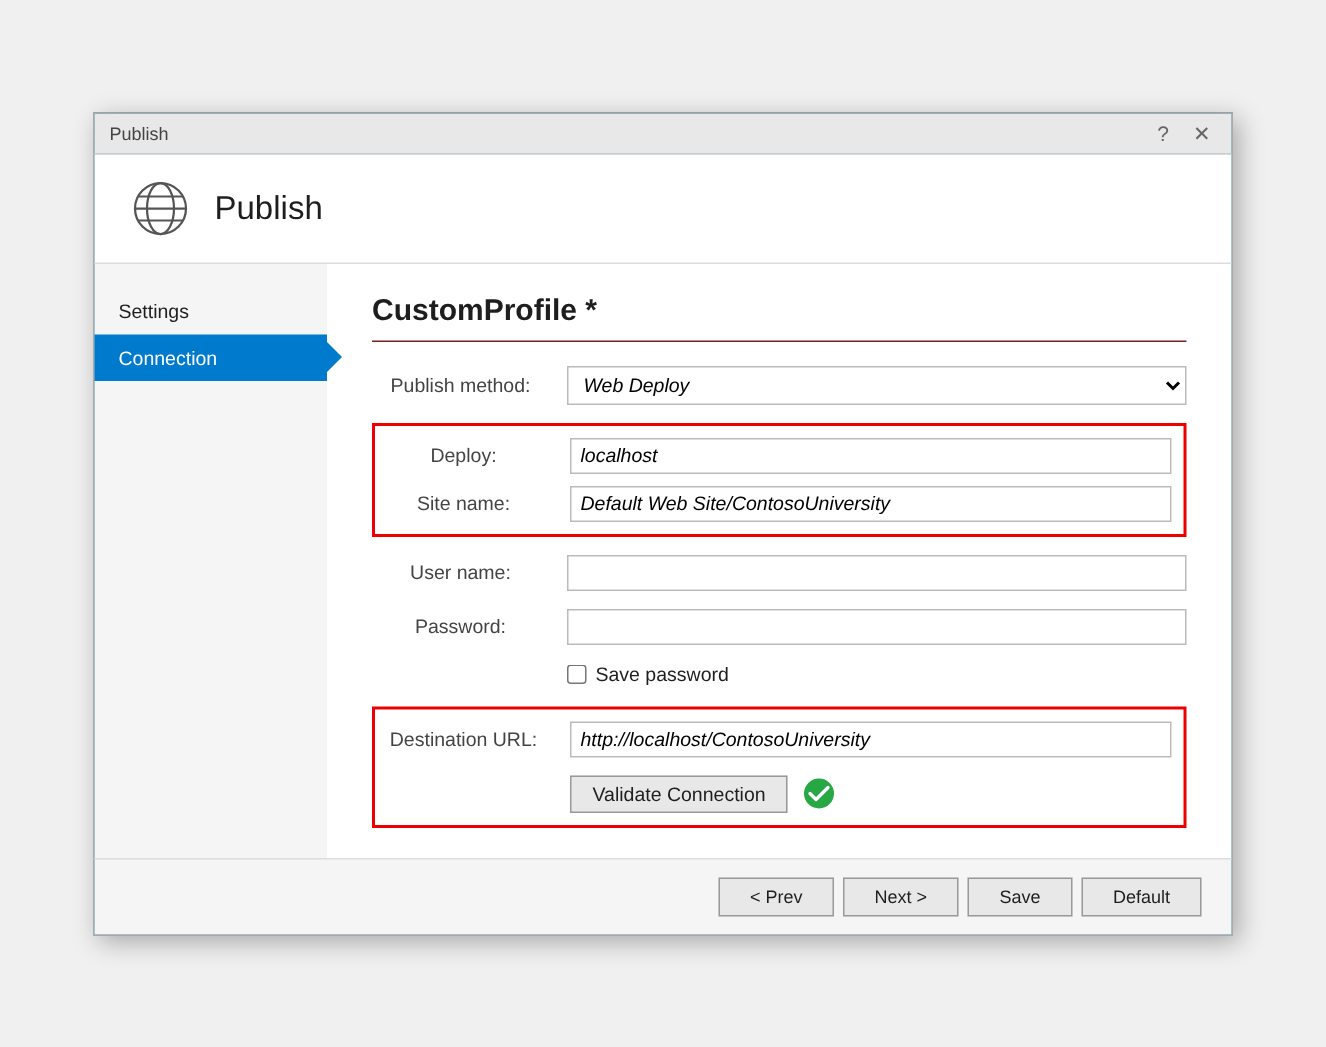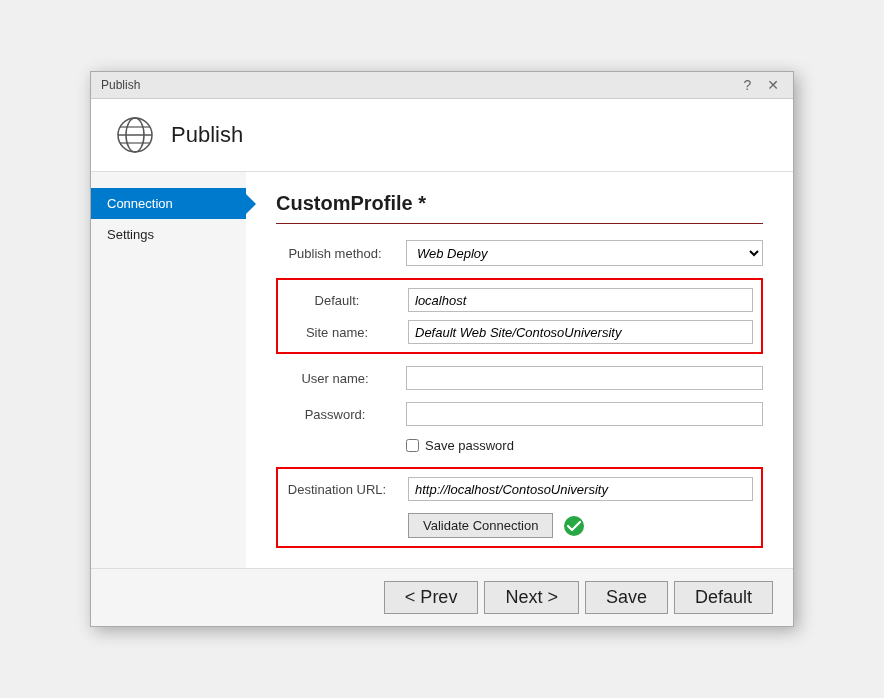--- a/index.html
+++ b/index.html
@@ -9,21 +9,21 @@
       font-size: 13px;
       color: #1e1e1e;
       display: flex;
       align-items: center;
       justify-content: center;
       min-height: 698px;
       min-width: 884px;
     }
 
     .dialog-window {
-      width: 704px;
+      width: 760px;
       background: #0369a1;
       border: 1px solid #aaa;
       box-shadow: 4px 4px 16px rgba(0,0,0,0.3);
     }
 
     .title-bar {
       background: #e8e8e8;
       border-bottom: 1px solid #ccc;
       padding: 6px 10px;
       display: flex;
@@ -224,21 +224,21 @@
       background: #f5f5f5;
       border-top: 1px solid #ddd;
       padding: 12px 20px;
       display: flex;
       justify-content: flex-end;
       gap: 6px;
     }
 
     .footer-btn {
       padding: 5px 20px;
-      font-size: 18px;
+      font-size: 12px;
       border: 1px solid #999;
       background: #e8e8e8;
       cursor: pointer;
       color: #1e1e1e;
       min-width: 70px;
     }
 
     .footer-btn.primary {
       background: #e8e8e8;
     }
@@ -265,42 +265,42 @@
       <line x1="3" y1="20" x2="37" y2="20" stroke="#555" stroke-width="1.5"></line>
       <line x1="5" y1="12" x2="35" y2="12" stroke="#555" stroke-width="1.2"></line>
       <line x1="5" y1="28" x2="35" y2="28" stroke="#555" stroke-width="1.2"></line>
     </svg>
     <h1 class="dialog-title">Publish</h1>
   </div>
 
   <div class="dialog-body">
 
     <div class="left-nav">
+      <div class="nav-item">
+        <span>Settings</span>
+      </div>
       <div class="nav-item active">
         <span>Connection</span>
-      </div>
-      <div class="nav-item">
-        <span>Settings</span>
       </div>
     </div>
 
     <div class="right-content">
 
       <div class="section-title">CustomProfile *</div>
 
       <div class="form-row">
         <label class="form-label">Publish method:</label>
         <select class="form-control">
           <option>Web Deploy</option>
         </select>
       </div>
 
       <div class="highlight-box">
         <div class="form-row">
-          <label class="form-label">Default:</label>
+          <label class="form-label">Deploy:</label>
           <input type="text" class="form-control" value="localhost" style="">
         </div>
         <div class="form-row">
           <label class="form-label">Site name:</label>
           <input type="text" class="form-control" value="Default Web Site/ContosoUniversity" style="">
         </div>
       </div>
 
       <div class="form-row" style="margin-top:12px;">
         <label class="form-label">User name:</label>

